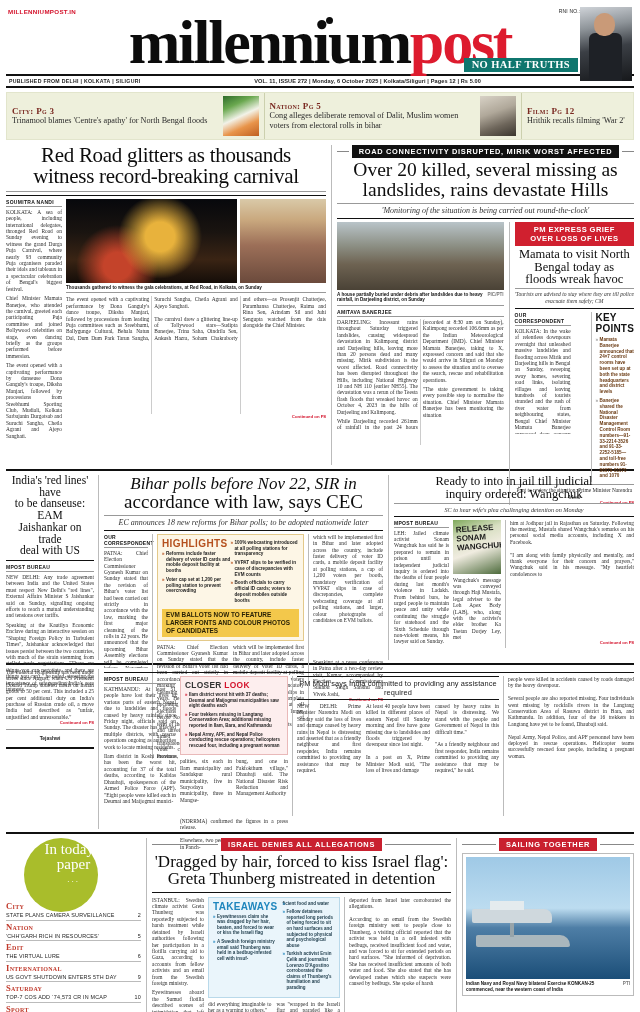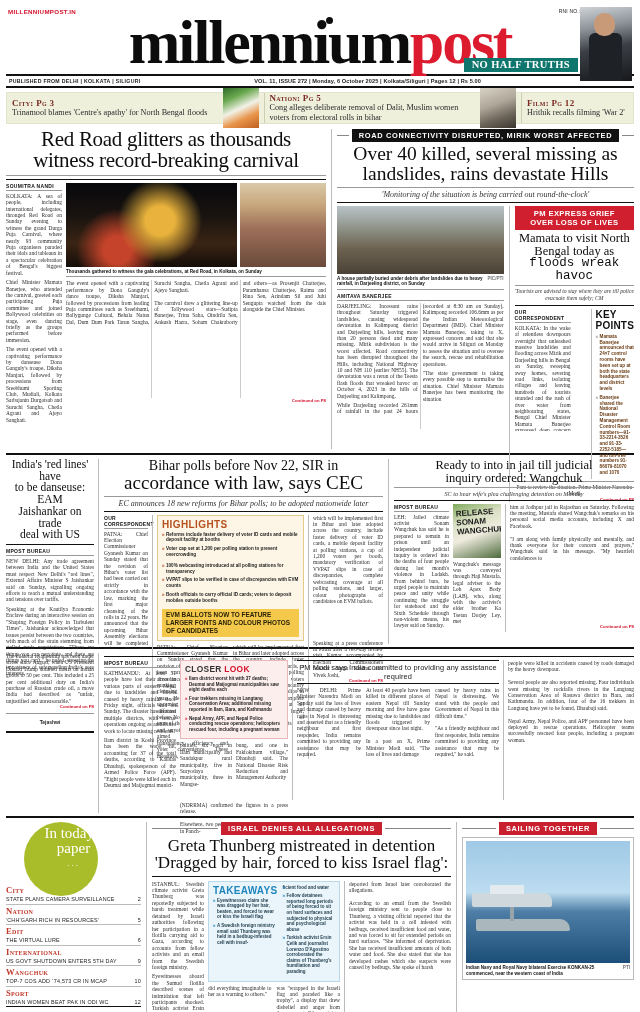--- a/index.html
+++ b/index.html
@@ -34,21 +34,21 @@
     content:""; position:absolute; left:9px; top:26px; width:33px; height:48px;
     background: #1e2126; border-radius: 6px 6px 0 0;
   }
   .nht { position: absolute; right: 56px; bottom: 1px; background: #0f766e; color: #fff;
     font-family: Liberation Serif, serif; font-weight: bold; font-size: 10.5px; letter-spacing: .4px; padding: 1px 8px 2px 8px; }
   .mh-bottom { display: flex; justify-content: space-between; align-items: center; border-top: 2px solid #111; border-bottom: 2px solid #111; padding: 2px 3px; margin-top: 1px; }
   .pub-from { font-family: "Liberation Sans", sans-serif; font-weight: bold; font-size: 5.2px; letter-spacing: .3px; }
   .issue-line { font-family: "Liberation Sans", sans-serif; font-weight: bold; font-size: 5.6px; letter-spacing: .1px; margin-right: 150px; }
 
   
-  .teasers { display: flex; background: #eef0dc; margin-top: 4px; height: 32px; align-items: stretch; border: 1px solid #e2e5cc; }
+  .teasers { display: flex; background: #eef0dc; margin-top: 4px; height: 48px; align-items: stretch; border: 1px solid #e2e5cc; }
   .teaser { display: flex; align-items: center; flex: 1; padding: 0 5px; gap: 5px; }
   .teaser + .teaser { border-left: 1px solid #ccd0ae; }
   .t-txt { flex: 1; }
   .t-kicker { font-variant: small-caps; font-weight: bold; font-size: 9px; color: #7a2a22; letter-spacing: .3px; }
   .t-body { font-size: 8.2px; line-height: 10px; color: #2a2a2a; }
   .t-thumb { width: 36px; height: 40px; flex: 0 0 36px; }
   .th-flag { background: linear-gradient(155deg,#2e6b2a 0%,#6aa84f 25%,#f2f2e8 50%,#e8944a 72%,#bf5f20 100%); }
   .th-vote { background: linear-gradient(160deg,#d8d2c6 0%,#b0a89a 40%,#6e665b 70%,#3a352e 100%); }
   .teaser.film { flex: 0 0 112px; }
 
@@ -192,21 +192,21 @@
         </div>
       </div>
     </div>
 
     <div class="col-sep" style="width:303px; padding-left:5px;">
       <div class="kicker-bar">
         <div class="dashline"></div>
         <div class="kicker-black">ROAD CONNECTIVITY DISRUPTED, MIRIK WORST AFFECTED</div>
         <div class="dashline"></div>
       </div>
-      <div class="hl" style="font-size:19.5px;">Over 40 killed, several missing as</div>
+      <div class="hl" style="font-size:19.5px;">Over 20 killed, several missing as</div>
       <div class="hl" style="font-size:19.5px;">landslides, rains devastate Hills</div>
       <div class="rule-thin" style="margin:3px 0 2px;"></div>
       <div class="deck">'Monitoring of the situation is being carried out round-the-clock'</div>
       <div class="rule" style="margin:3px 0 3px;"></div>
 
       <div style="display:flex; gap:5px;">
 
         <div style="width:168px;">
           <div class="photo ph-landslide" style="height:68px;"></div>
           <div class="cap" style="display:flex; justify-content:space-between; gap:4px;">
@@ -222,21 +222,21 @@
           </div>
         </div>
 
         <div class="col-sep" style="flex:1; padding-left:5px;">
           <div class="kicker-red-2l">
             <div>PM EXPRESS GRIEF</div>
             <div>OVER LOSS OF LIVES</div>
           </div>
           <div class="hl" style="font-size:12.5px; margin-top:2px;">Mamata to visit North</div>
           <div class="hl" style="font-size:12.5px;">Bengal today as</div>
-          <div class="hl" style="font-size:12.5px;font-family:Liberation Mono, monospace;">floods wreak havoc</div>
+          <div class="hl" style="font-size:12.5px;">floods wreak havoc</div>
           <div class="rule-thin" style="margin:2px 0 2px;"></div>
           <div class="deck" style="font-size:5.6px; line-height:7px;">'Tourists are advised to stay where they are till police evacuate them safely; CM</div>
           <div class="rule" style="margin:3px 0 3px;"></div>
           <div style="display:flex; gap:20px;">
             <div style="width:56px;">
               <div class="byline">OUR CORRESPONDENT</div>
               <div class="body-txt" style="white-space:pre-line; height:106px; overflow:hidden;">KOLKATA: In the wake of relentless downpours overnight that unleashed massive landslides and flooding across Mirik and Darjeeling hills in Bengal on Sunday, sweeping away homes, severing road links, isolating villages and leaving hundreds of tourists stranded and the rush of river water from neighbouring states, Bengal Chief Minister Mamata Banerjee expressed deep concern over the calamity.
 
 Banerjee will visit North Bengal on Monday along with Chief Secretary Manoj</div>
             </div>
@@ -265,33 +265,33 @@
       <div class="hl" style="font-size:11.5px;">deal with US</div>
       <div class="rule" style="margin:3px 0 3px;"></div>
       <div class="byline">MPOST BUREAU</div>
       <div style="height:120px; overflow:hidden;">
         <div class="body-txt">NEW DELHI: Any trade agreement between India and the United States must respect New Delhi's "red lines", External Affairs Minister S Jaishankar said on Sunday, signalling ongoing efforts to reach a mutual understanding and tensions over tariffs.</div>
         <div class="body-txt" style="margin-top:3px;">Speaking at the Kautilya Economic Enclave during an interactive session on "Shaping Foreign Policy in Turbulent Times", Jaishankar acknowledged that issues persist between the two countries, with much of the strain stemming from stalled trade negotiations. "There are things you can negotiate, and there are things you can't," he noted, stressing the importance of safeguarding India's core interests.</div>
       </div>
     </div>
 
     <div class="col-sep" style="width:290px; padding:0 5px;">
-      <div class="hl" style="font-size:14px;">Bihar polls before Nov 22, SIR in</div>
+      <div class="hl" style="font-size:17px;font-style:italic;">Bihar polls before Nov 22, SIR in</div>
       <div class="hl" style="font-size:19px;">accordance with law, says CEC</div>
       <div class="rule-thin" style="margin:3px 0 2px;"></div>
       <div class="deck">EC announces 18 new reforms for Bihar polls; to be adopted nationwide later</div>
       <div class="rule" style="margin:3px 0 3px;"></div>
       <div style="display:flex; gap:4px;">
         <div style="width:44px;">
           <div class="byline">OUR CORRESPONDENT</div>
           <div class="body-txt" style="height:118px; overflow:hidden;">PATNA: Chief Election Commissioner Gyanesh Kumar on Sunday stated that the revision of Bihar's voter list had been carried out strictly in accordance with the law, marking the first major cleansing of the rolls in 22 years. He announced that the upcoming Bihar Assembly elections will be completed before November 22, when the term of the current House ends, and unveiled 17 new reforms aimed at enhancing transparency, efficiency, and voter convenience. These measures,</div>
         </div>
         <div class="col-sep" style="width:152px; padding-left:4px;">
           <div class="hlbox">
-            <div style="display:flex; flex-direction:column;">
+            <div style="display:flex; ">
               <div style="flex:1;">
                 <div class="hlbox-title">HIGHLIGHTS</div>
                 <div class="bullet">Reforms include faster delivery of voter ID cards and mobile deposit facility at booths</div>
                 <div class="bullet">Voter cap set at 1,200 per polling station to prevent overcrowding</div>
               </div>
               <div style="flex:1; padding-top:2px;">
                 <div class="bullet">100% webcasting introduced at all polling stations for transparency</div>
                 <div class="bullet">VVPAT slips to be verified in case of discrepancies with EVM counts</div>
                 <div class="bullet">Booth officials to carry official ID cards; voters to deposit mobiles outside booths</div>
               </div>
@@ -432,41 +432,41 @@
         <div class="tp-sec">Edit</div>
         <div class="tp-row">
           <span>THE VIRTUAL LURE</span>
           <span class="tp-pg">6</span>
         </div>
         <div class="tp-sec">International</div>
         <div class="tp-row">
           <span>US GOVT SHUTDOWN ENTERS 5TH DAY</span>
           <span class="tp-pg">9</span>
         </div>
-        <div class="tp-sec">Wangchuk</div>
+        <div class="tp-sec">Saturday</div>
         <div class="tp-row">
           <span>TOP-7 COS ADD `74,573 CR IN MCAP</span>
           <span class="tp-pg">10</span>
         </div>
         <div class="tp-sec">Sport</div>
         <div class="tp-row" style="border-bottom:1.5px solid #111;">
           <span>INDIAN WOMEN BEAT PAK IN ODI WC</span>
           <span class="tp-pg">12</span>
         </div>
       </div>
     </div>
 
     <div class="col-sep" style="width:310px; padding:0 5px;">
       <div class="kicker-bar">
         <div class="dashline"></div>
         <div class="kicker-red">ISRAEL DENIES ALL ALLEGATIONS</div>
         <div class="dashline"></div>
       </div>
+      <div class="hl" style="font-size:17px;">'Dragged by hair, forced to kiss Israel flag':</div>
       <div class="hl" style="font-size:17px;">Greta Thunberg mistreated in detention</div>
-      <div class="hl" style="font-size:17px;">'Dragged by hair, forced to kiss Israel flag':</div>
       <div class="rule" style="margin:4px 0 4px;"></div>
       <div style="display:flex; gap:4px;">
         <div style="width:52px;">
           <div class="body-txt">ISTANBUL: Swedish climate activist Greta Thunberg was reportedly subjected to harsh treatment while detained by Israeli authorities following her participation in a flotilla carrying aid to Gaza, according to accounts from fellow activists and an email from the Swedish foreign ministry.</div>
           <div class="body-txt" style="margin-top:3px;">Eyewitnesses aboard the Sumud flotilla described scenes of intimidation that left participants shocked. Turkish activist Ersin Çelik told Anadolu news agency that Thunberg was "dragged by her hair before our eyes, beaten, and forced to kiss the Israeli flag. They</div>
         </div>
         <div style="width:132px;">
           <div class="bluebox">
             <div style="display:flex; gap:5px;">
               <div style="flex:1;">

